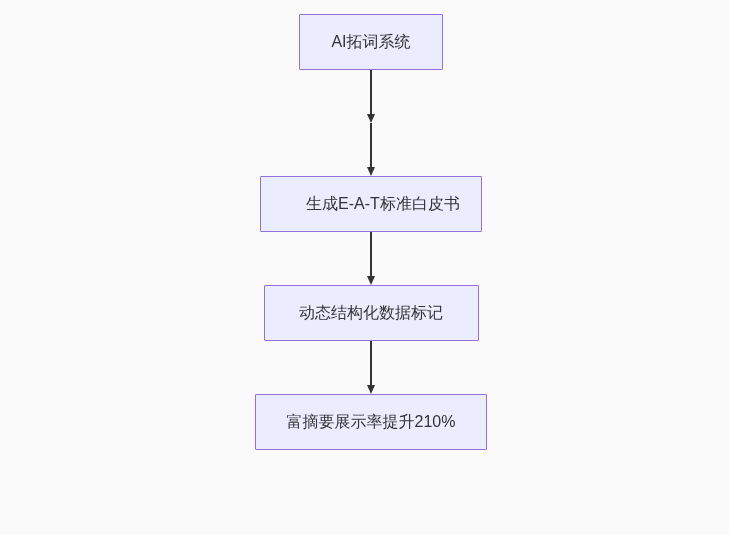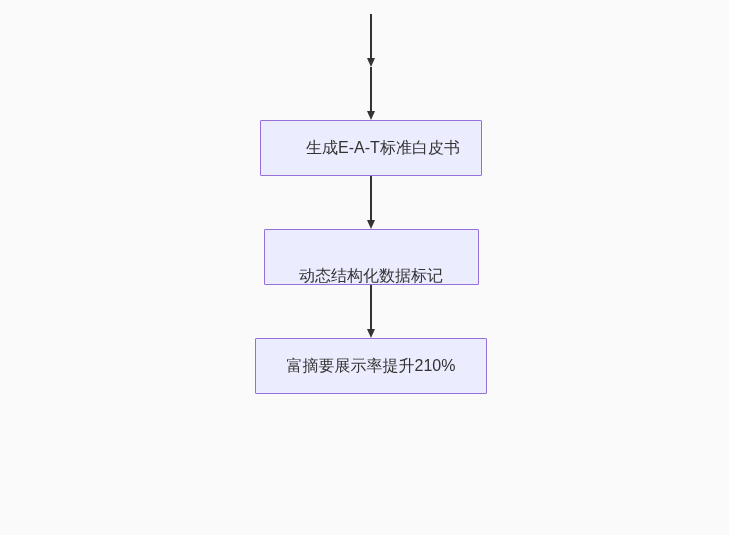--- a/index.html
+++ b/index.html
@@ -34,21 +34,21 @@
     border-radius: 1px;
     color: var(--text, #333333);
     font-size: 16px;
     line-height: 1;
     white-space: nowrap;
     text-align: center;
   }
   .n1 { width: 144px; }
   .n2 { width: 194px; }
   .n3 { width: 222px; padding-left: 24px; }
-  .n4 { width: 215px; align-items: flex-end; }
+  .n4 { width: 215px; }
   .n5 { width: 232px; text-align: right; }
   .edge {
     height: 53px;
     display: flex;
     flex-direction: column;
     align-items: center;
   }
   .edge-line {
     width: 2px;
     flex: 1;
@@ -61,20 +61,23 @@
     border-right: 4.5px solid transparent;
     border-top: 9px solid var(--edge, #333333);
   }
 </style>
 </head>
 <body>
 
 <div class="canvas">
   <div class="column">
 
+    <div class="node n1">
+      <span>AI拓词系统</span>
+    </div>
 
     <div class="edge">
       <div class="edge-line"></div>
       <div class="edge-arrowhead"></div>
     </div>
 
 
     <div class="edge">
       <div class="edge-line"></div>
       <div class="edge-arrowhead"></div>

